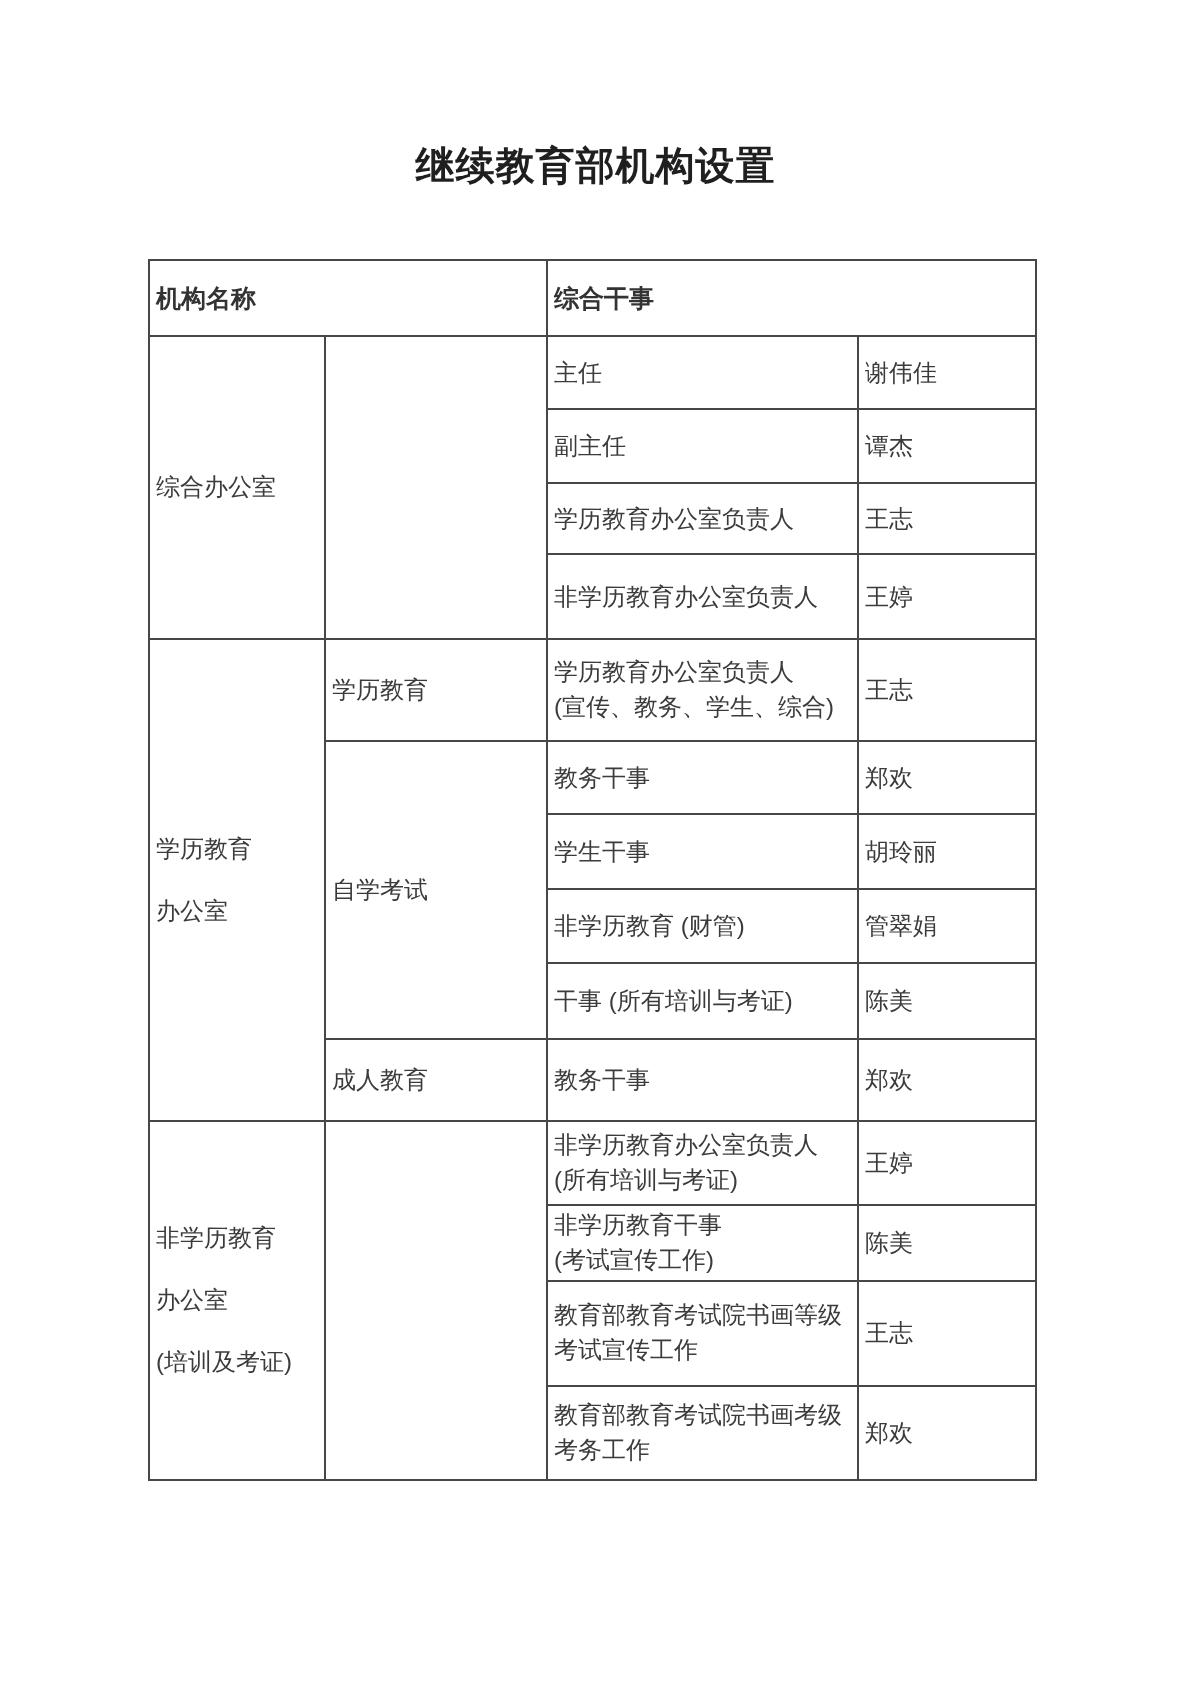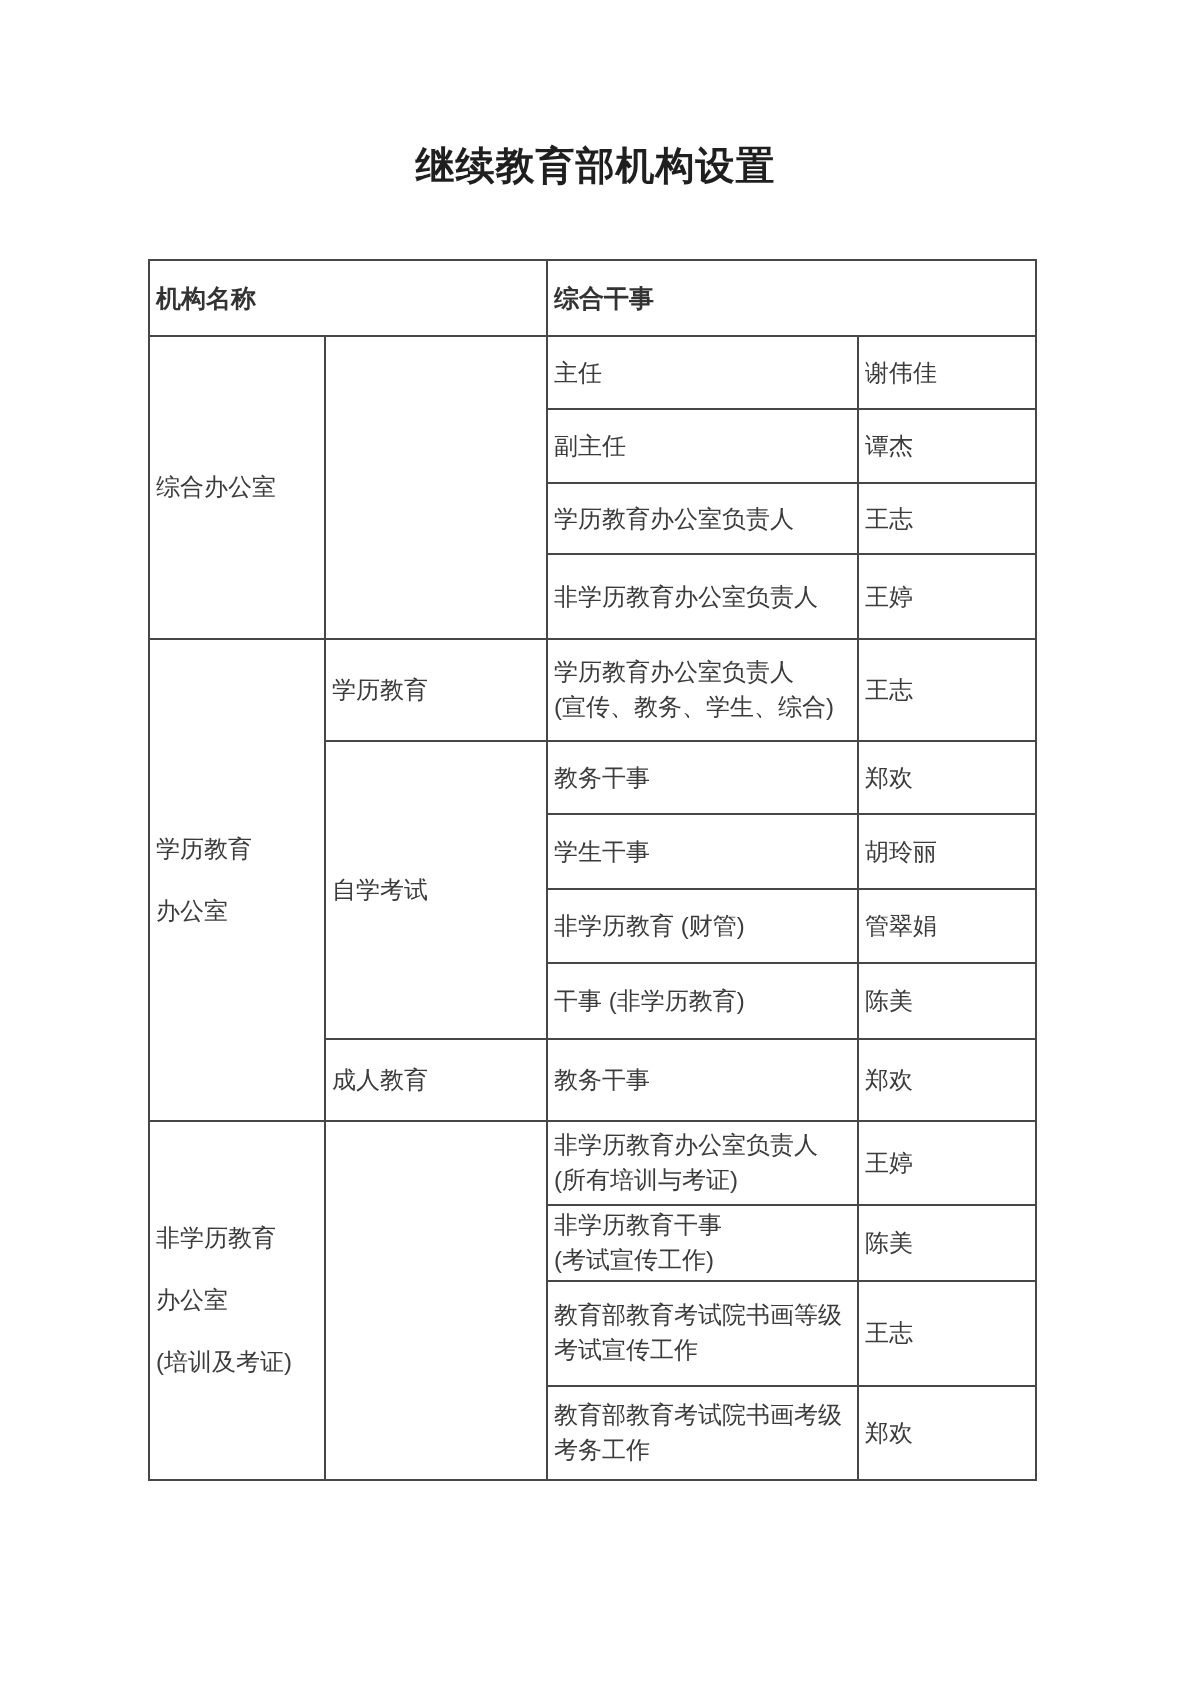--- a/index.html
+++ b/index.html
@@ -109,21 +109,21 @@
     </tr>
     <tr style="height:75px">
       <td>学生干事</td>
       <td>胡玲丽</td>
     </tr>
     <tr style="height:74px">
       <td>非学历教育 (财管)</td>
       <td>管翠娟</td>
     </tr>
     <tr style="height:76px">
-      <td>干事 (非学历教育)</td>
+      <td>干事 (所有培训与考证)</td>
       <td>陈美</td>
     </tr>
     <tr style="height:82px">
       <td>成人教育</td>
       <td>教务干事</td>
       <td>郑欢</td>
     </tr>
 
     <tr style="height:84px">
       <td rowspan="4" class="org-cell">非学历教育

